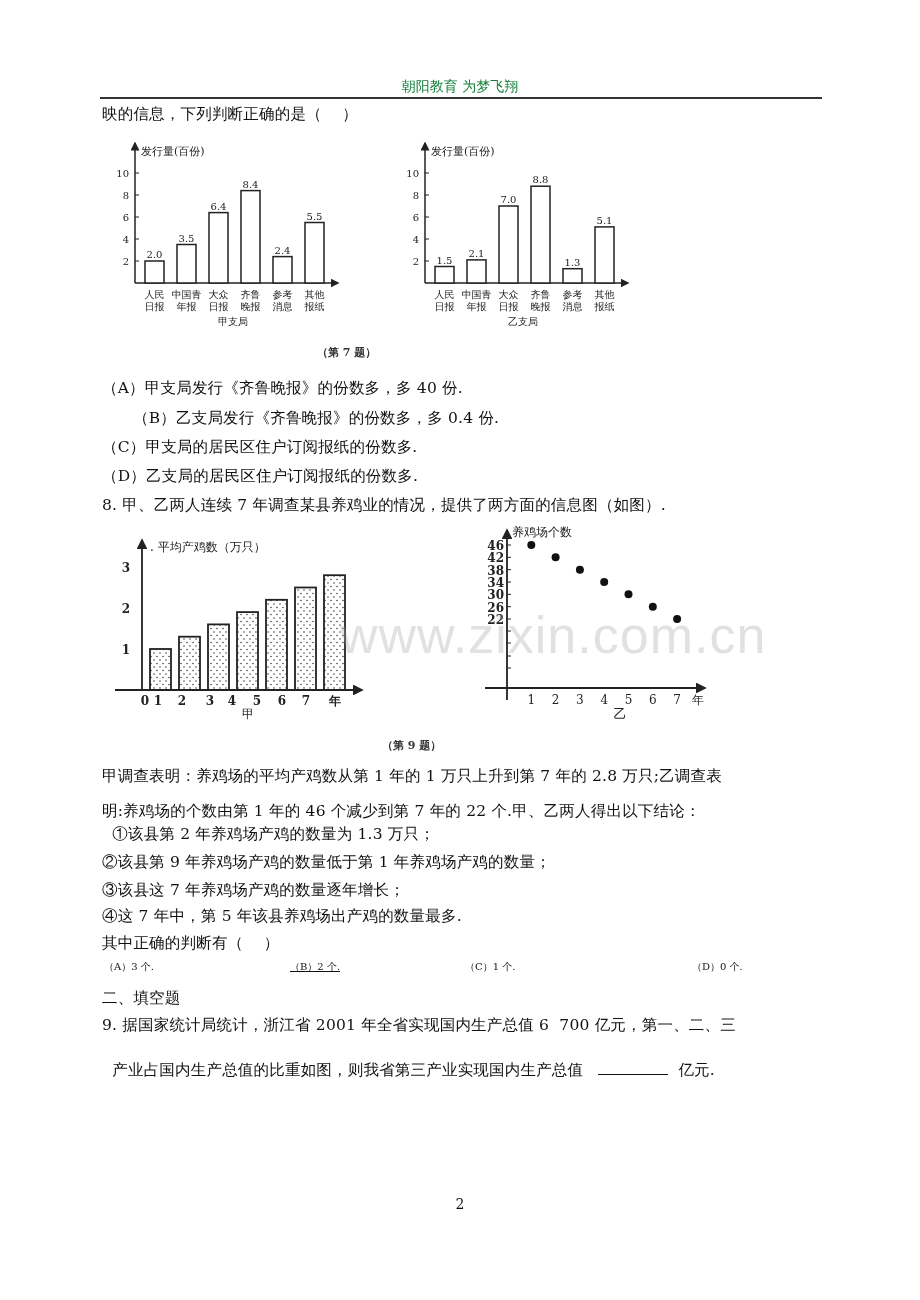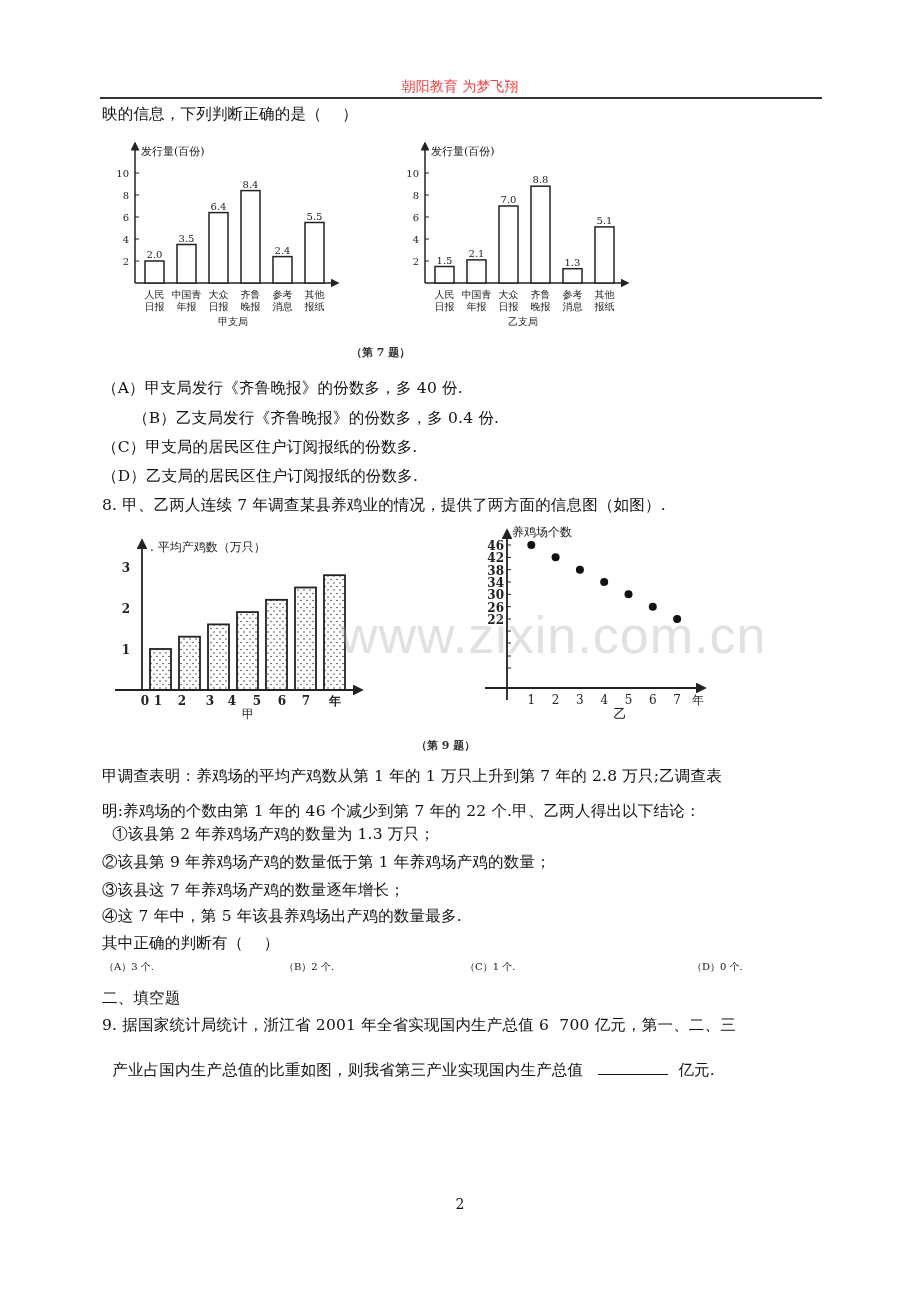--- a/index.html
+++ b/index.html
@@ -1,24 +1,24 @@
 <!DOCTYPE html>
 <html><head>
 <meta charset="utf-8">
 <style>
   html, body { margin:0; padding:0; background:#ffffff; }
   body { width:920px; height:1300px; position:relative; overflow:hidden;
          font-family: "DejaVu Serif", "Liberation Serif", serif; color:#111; }
-  .header { position:absolute; left:0; width:920px; top:78px; text-align:center; font-size:14px; color:#ef4444; }
+  .header { position:absolute; left:0; width:920px; top:78px; text-align:center; font-size:14px; color:#15803d; }
   .header-rule { position:absolute; left:100px; width:722px; top:97px; height:2px; background:#333; }
   .line { position:absolute; left:102px; font-size:15.5px; white-space:pre; letter-spacing:0.2px; }
   .chart { position:absolute; }
   .watermark { position:absolute; left:340px; top:597px; font-family:Liberation Sans, sans-serif;
                font-size:52px; color:rgba(170,170,170,0.35); letter-spacing:1px; pointer-events:none;margin-top:8px; }
-  .caption { position:absolute; font-size:11px; font-weight:bold; color:#333;margin-left:34px; }
+  .caption { position:absolute; font-size:11px; font-weight:bold; color:#333; }
   .page-no { position:absolute; left:0; width:920px; text-align:center; top:1196px; font-size:14px; }
   .opt { position:absolute; font-size:10px; white-space:pre; }
   .blank { display:inline-block; width:70px; border-bottom:1px solid #111; margin:0 10px; height:14px; }
   svg text { font-family: "DejaVu Serif", serif; }
 </style>
 </head>
 <body>
 
 <div class="header">朝阳教育 为梦飞翔</div>
 <div class="header-rule"></div>
@@ -206,21 +206,21 @@
 
 <div class="line" style="top:766px;">甲调查表明：养鸡场的平均产鸡数从第 1 年的 1 万只上升到第 7 年的 2.8 万只;乙调查表</div>
 <div class="line" style="top:801px;">明:养鸡场的个数由第 1 年的 46 个减少到第 7 年的 22 个.甲、乙两人得出以下结论：</div>
 <div class="line" style="top:824px;">  ①该县第 2 年养鸡场产鸡的数量为 1.3 万只；</div>
 <div class="line" style="top:852px;">②该县第 9 年养鸡场产鸡的数量低于第 1 年养鸡场产鸡的数量；</div>
 <div class="line" style="top:880px;">③该县这 7 年养鸡场产鸡的数量逐年增长；</div>
 <div class="line" style="top:906px;">④这 7 年中，第 5 年该县养鸡场出产鸡的数量最多.</div>
 <div class="line" style="top:933px;">其中正确的判断有（    ）</div>
 
 <div class="opt" style="left:104px;top:960px;">（A）3 个.</div>
-<div class="opt" style="left:284px;top:960px;">（B）2 个.</div>
+<div class="opt" style="left:290px;top:960px;text-decoration:underline;">（B）2 个.</div>
 <div class="opt" style="left:465px;top:960px;">（C）1 个.</div>
 <div class="opt" style="left:645px;top:960px;margin-left:47px;">（D）0 个.</div>
 
 <div class="line" style="top:988px;">二、填空题</div>
 <div class="line" style="top:1015px;">9. 据国家统计局统计，浙江省 2001 年全省实现国内生产总值 6  700 亿元，第一、二、三</div>
 <div class="line" style="top:1042px;">
   <span>产业占国内生产总值的比重如图，则我省第三产业实现国内生产总值 </span><span class="blank"></span><span>亿元.</span>
 </div>
 
 <div class="page-no">2</div>

